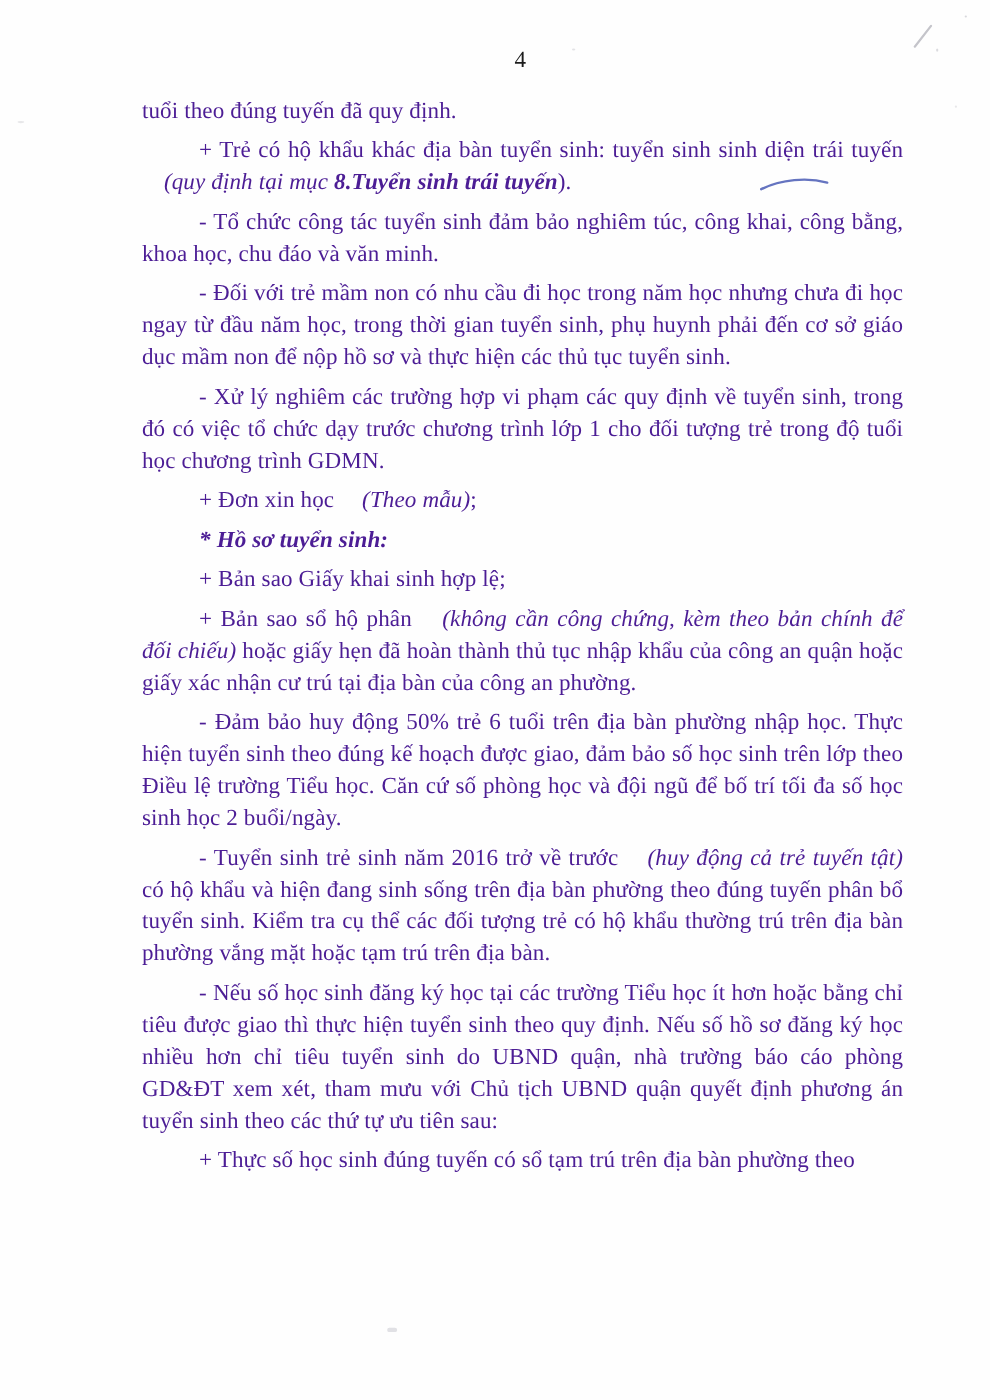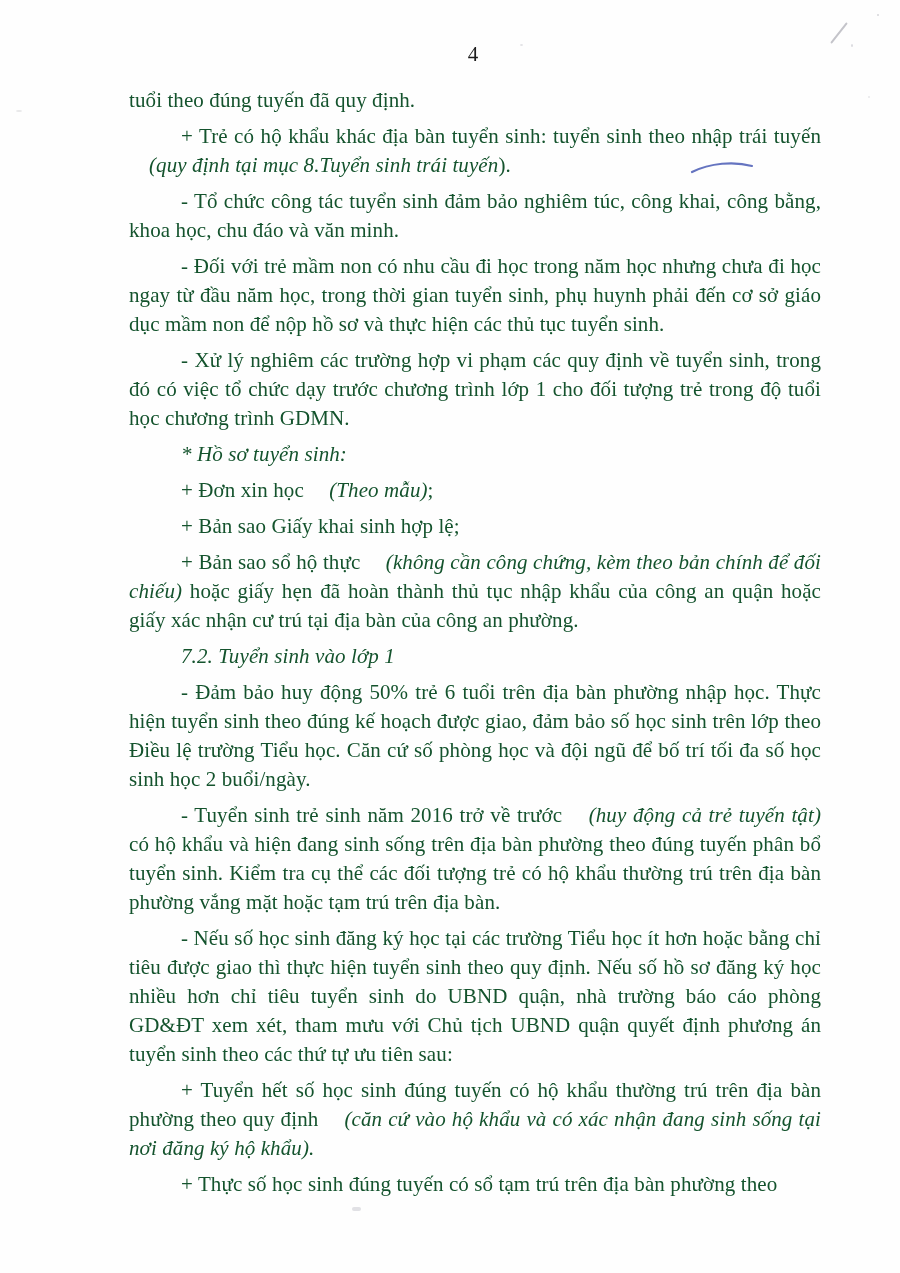--- a/index.html
+++ b/index.html
@@ -16,28 +16,28 @@
   }
   .page-number {
     position:absolute; top:42px; left:0; width:946px;
     text-align:center;
     font-size:21px; color:#1c1c1c;
   }
   .content {
     position:absolute; left:129px; top:86px; width:692px;
     font-size:21px; line-height:29px;
     text-align:justify;
-    color:#14532d;
+    color:#4c1d95;
     letter-spacing:0.1px;
   }
   p.para { margin:0 0 7px 0; }
   p.para.indent { text-indent:52px; }
   .seg-n { font-style:normal; }
   .seg-i { font-style:italic;margin-left:20px; }
-  .seg-bi { font-style:italic; font-weight:normal; }
+  .seg-bi { font-style:italic; font-weight:bold; }
   .pen-mark {
     position:absolute; left:690px; top:157px;
     width:64px; height:18px;
     pointer-events:none;
   }
   .speck { position:absolute; background:#b2b2ba; border-radius:50%; }
   .speck-slash {
     position:absolute; left:838px; top:20px;
     width:2px; height:26px; background:#94949e;
     transform:rotate(38deg); opacity:.55; border-radius:1px;
@@ -51,33 +51,31 @@
 </style>
 </head>
 <body>
 
 <div class="page">
 
   <div class="page-number">4</div>
 
   <div class="content" id="doc-body">
       <p class="para"><span class="seg-n">tuổi theo đúng tuyến đã quy định.</span></p>
-      <p class="para indent"><span class="seg-n">+ Trẻ có hộ khẩu khác địa bàn tuyển sinh: tuyển sinh theo nhập trái tuyến </span><span class="seg-i">(quy định tại mục </span><span class="seg-bi">8.Tuyển sinh trái tuyến</span><span class="seg-n">).</span></p>
+      <p class="para indent"><span class="seg-n">+ Trẻ có hộ khẩu khác địa bàn tuyển sinh: tuyển sinh sinh diện trái tuyến </span><span class="seg-i">(quy định tại mục </span><span class="seg-bi">8.Tuyển sinh trái tuyến</span><span class="seg-n">).</span></p>
       <p class="para indent"><span class="seg-n">- Tổ chức công tác tuyển sinh đảm bảo nghiêm túc, công khai, công bằng, khoa học, chu đáo và văn minh.</span></p>
       <p class="para indent"><span class="seg-n">- Đối với trẻ mầm non có nhu cầu đi học trong năm học nhưng chưa đi học ngay từ đầu năm học, trong thời gian tuyển sinh, phụ huynh phải đến cơ sở giáo dục mầm non để nộp hồ sơ và thực hiện các thủ tục tuyển sinh.</span></p>
       <p class="para indent"><span class="seg-n">- Xử lý nghiêm các trường hợp vi phạm các quy định về tuyển sinh, trong đó có việc tổ chức dạy trước chương trình lớp 1 cho đối tượng trẻ trong độ tuổi học chương trình GDMN.</span></p>
+      <p class="para indent"><span class="seg-n">+ Đơn xin học </span><span class="seg-i">(Theo mẫu)</span><span class="seg-n">;</span></p>
       <p class="para indent"><span class="seg-bi">* Hồ sơ tuyển sinh:</span></p>
-      <p class="para indent"><span class="seg-n">+ Đơn xin học </span><span class="seg-i">(Theo mẫu)</span><span class="seg-n">;</span></p>
       <p class="para indent"><span class="seg-n">+ Bản sao Giấy khai sinh hợp lệ;</span></p>
-      <p class="para indent"><span class="seg-n">+ Bản sao sổ hộ thực </span><span class="seg-i">(không cần công chứng, kèm theo bản chính để đối chiếu)</span><span class="seg-n"> hoặc giấy hẹn đã hoàn thành thủ tục nhập khẩu của công an quận hoặc giấy xác nhận cư trú tại địa bàn của công an phường.</span></p>
-      <p class="para indent"><span class="seg-bi">7.2. Tuyển sinh vào lớp 1</span></p>
+      <p class="para indent"><span class="seg-n">+ Bản sao sổ hộ phân </span><span class="seg-i">(không cần công chứng, kèm theo bản chính để đối chiếu)</span><span class="seg-n"> hoặc giấy hẹn đã hoàn thành thủ tục nhập khẩu của công an quận hoặc giấy xác nhận cư trú tại địa bàn của công an phường.</span></p>
       <p class="para indent"><span class="seg-n">- Đảm bảo huy động 50% trẻ 6 tuổi trên địa bàn phường nhập học. Thực hiện tuyển sinh theo đúng kế hoạch được giao, đảm bảo số học sinh trên lớp theo Điều lệ trường Tiểu học. Căn cứ số phòng học và đội ngũ để bố trí tối đa số học sinh học 2 buổi/ngày.</span></p>
       <p class="para indent"><span class="seg-n">- Tuyển sinh trẻ sinh năm 2016 trở về trước </span><span class="seg-i">(huy động cả trẻ tuyến tật)</span><span class="seg-n"> có hộ khẩu và hiện đang sinh sống trên địa bàn phường theo đúng tuyến phân bổ tuyển sinh. Kiểm tra cụ thể các đối tượng trẻ có hộ khẩu thường trú trên địa bàn phường vắng mặt hoặc tạm trú trên địa bàn.</span></p>
       <p class="para indent"><span class="seg-n">- Nếu số học sinh đăng ký học tại các trường Tiểu học ít hơn hoặc bằng chỉ tiêu được giao thì thực hiện tuyển sinh theo quy định. Nếu số hồ sơ đăng ký học nhiều hơn chỉ tiêu tuyển sinh do UBND quận, nhà trường báo cáo phòng GD&amp;ĐT xem xét, tham mưu với Chủ tịch UBND quận quyết định phương án tuyển sinh theo các thứ tự ưu tiên sau:</span></p>
-      <p class="para indent"><span class="seg-n">+ Tuyển hết số học sinh đúng tuyến có hộ khẩu thường trú trên địa bàn phường theo quy định </span><span class="seg-i">(căn cứ vào hộ khẩu và có xác nhận đang sinh sống tại nơi đăng ký hộ khẩu).</span></p>
       <p class="para indent"><span class="seg-n">+ Thực số học sinh đúng tuyến có sổ tạm trú trên địa bàn phường theo</span></p>
     </div>
 
   <svg class="pen-mark" viewBox="0 0 64 18">
     <path id="pen-path" d="M2 15 C 20 6, 44 4, 62 9" fill="none" stroke-width="2.2" stroke-linecap="round" opacity="0.85" stroke="#4a5cb5"></path>
   </svg>
 
   <div class="speck-slash"></div>
   <div class="speck speck-a"></div>
   <div class="speck speck-b"></div>

